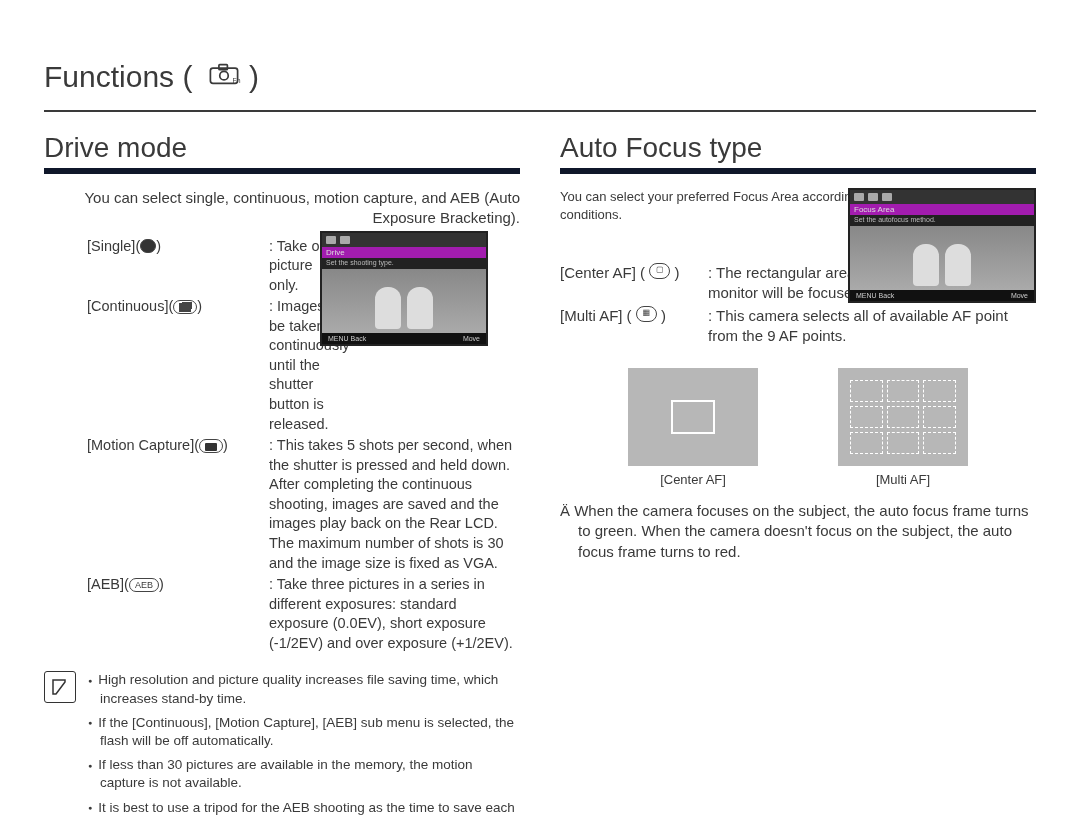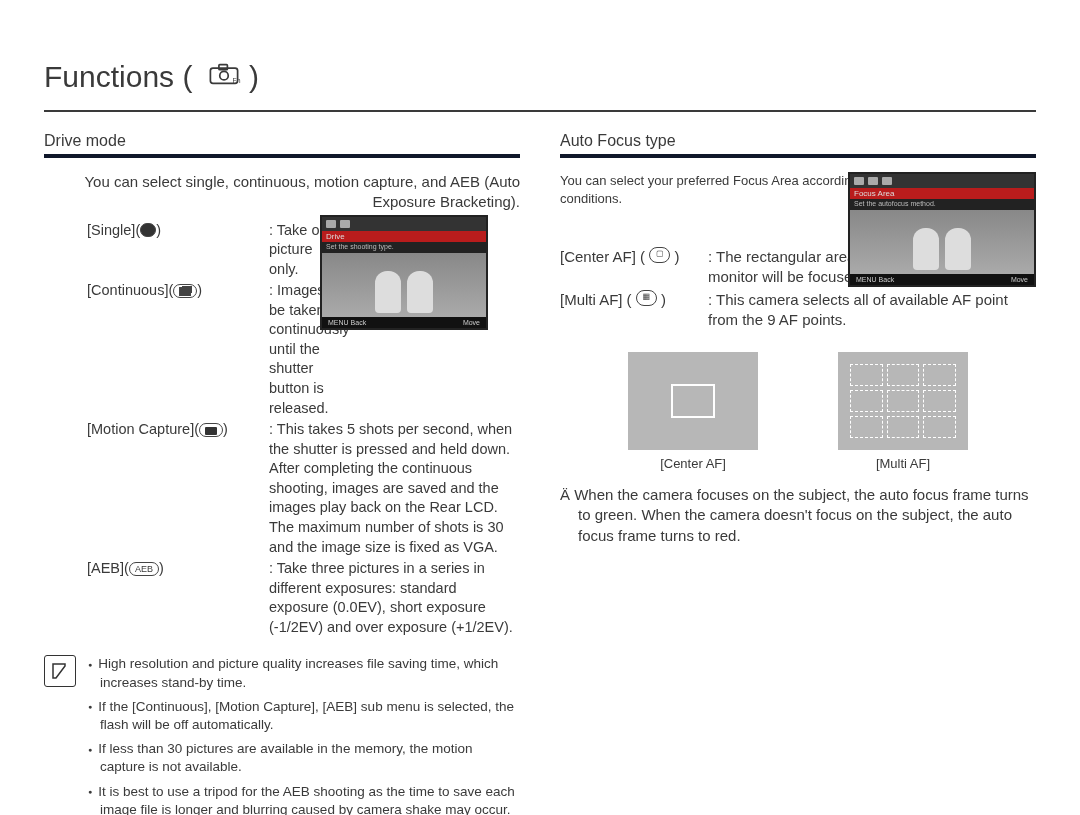--- a/index.html
+++ b/index.html
@@ -33,24 +33,24 @@
   }
   .columns {
     display: flex;
     gap: 40px;
   }
   .col {
     flex: 1;
     min-width: 0;
   }
   .section-title {
-    font-size: 16px;
+    font-size: 28px;
     font-weight: 400;
     margin: 0 0 4px 0;
-    border-bottom: 4px solid #0f172a;
+    border-bottom: 6px solid #0f172a;
     padding-bottom: 4px;
   }
   .intro {
     font-size: 15px;
     line-height: 1.35;
     margin: 14px 0 8px 0;
     text-align: right;
   }
   .drive-area {
     position: relative;
@@ -72,21 +72,21 @@
     background: #333;
     display: flex;
     align-items: center;
     gap: 4px;
     padding: 0 4px;
   }
   .tiny-icon {
     width: 10px; height: 8px; background: #aaa; border-radius: 1px;
   }
   .screenshot-label {
-    background: #b91c1c;
+    background: #a21caf;
     color: #ddd;
     font-size: 8px;
     padding: 1px 4px;
   }
   .screenshot-sub {
     background: #222;
     color: #bbb;
     font-size: 7px;
     padding: 1px 4px 3px 4px;
   }

